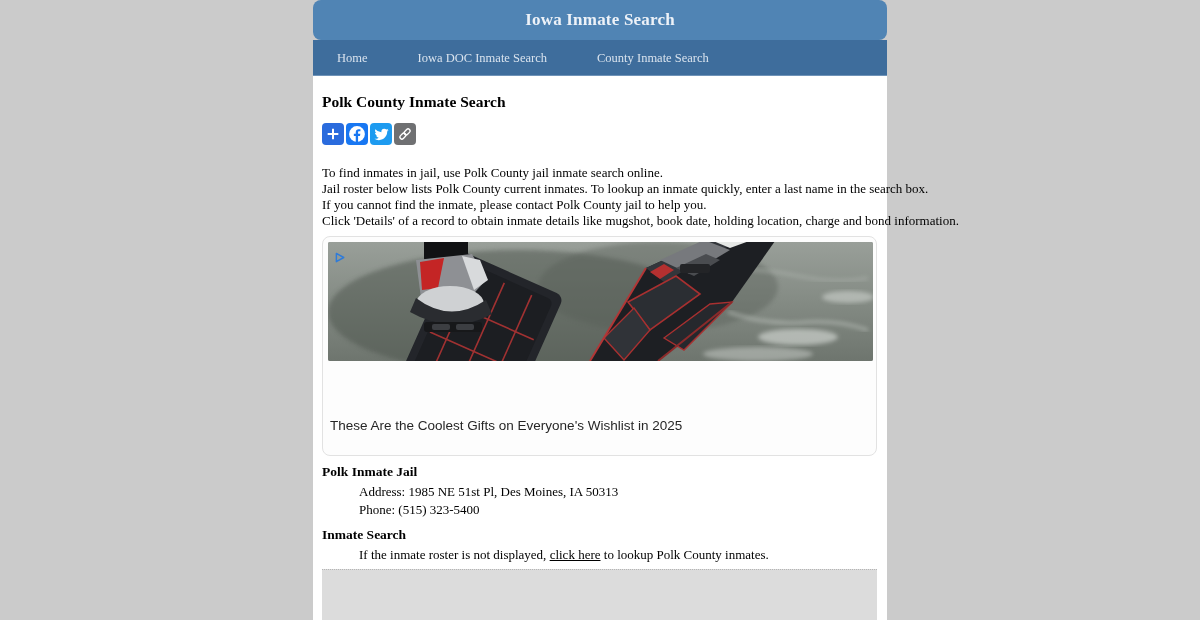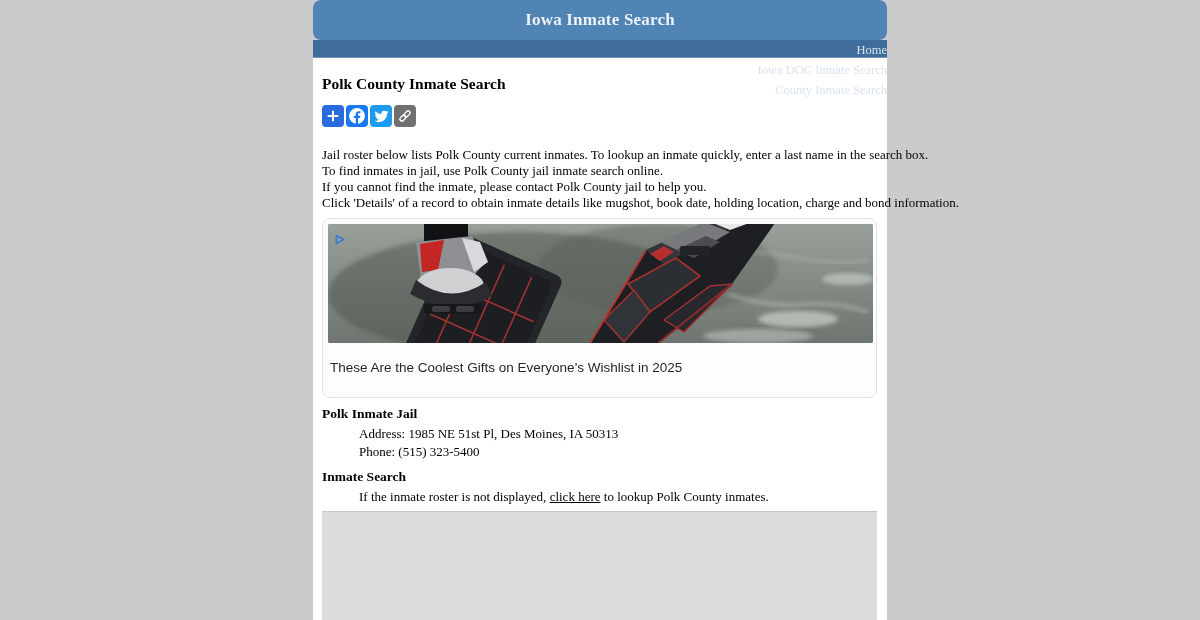--- a/index.html
+++ b/index.html
@@ -21,26 +21,25 @@
   .site-header h1 {
     font-size: 17px;
     font-weight: bold;
     color: #edf2f8;
     line-height: 40px;
     letter-spacing: .2px;
   }
 
   
   .site-nav {
-    height: 18px;
+    height: 36px;
     background: #3e6d9c;
     display: flex;
-    align-items: flex-end;
+    align-items: center;
     border-bottom: 1px solid #6f93b8;
-    flex-direction: column;
   }
   .site-nav a {
     color: #d9e3ee;
     text-decoration: none;
     font-size: 12.5px;
     line-height: 20px;
     white-space: nowrap;
     cursor: pointer;
   }
   .site-nav a.nav-home { margin-left: 24px; }
@@ -97,20 +96,21 @@
     top: 7px; left: 7px;
     width: 11px; height: 11px;
     z-index: 2;
     cursor: pointer;
   }
   .ad-caption {
     font-family: "Liberation Sans", sans-serif;
     font-size: 13.5px;
     color: #262626;
     padding: 17px 2px 22px 2px;
+    margin-top: 40px;
   }
 
   
   .info-heading { font-size: 13.5px; font-weight: bold; margin: 8px 0 3px 0; }
   .info-line { font-size: 13px; line-height: 16px; margin-bottom: 0; padding: 1px 0; margin-left: 37px; }
   .info-line a {
     color: #000000;
     text-decoration: underline;
     cursor: pointer;
   }
@@ -172,22 +172,22 @@
             <g transform="rotate(-45 12 12)" fill="none" stroke="#fff" stroke-width="2">
               <rect x="2.5" y="9" width="10" height="6" rx="3"></rect>
               <rect x="11.5" y="9" width="10" height="6" rx="3"></rect>
             </g>
           </svg>
         </span>
       </div>
     </div>
 
     <div class="intro">
+      <div>To find inmates in jail, use Polk County jail inmate search online.</div>
       <div>Jail roster below lists Polk County current inmates. To lookup an inmate quickly, enter a last name in the search box.</div>
-      <div>To find inmates in jail, use Polk County jail inmate search online.</div>
       <div>If you cannot find the inmate, please contact Polk County jail to help you.</div>
       <div>Click 'Details' of a record to obtain inmate details like mugshot, book date, holding location, charge and bond information.</div>
     </div>
 
     <div class="ad-card">
       <div class="ad-image">
         <svg width="545" height="119" viewBox="0 0 545 119" preserveAspectRatio="none">
           <defs>
             <linearGradient id="water" x1="0" y1="0" x2="0" y2="1">
               <stop offset="0" stop-color="#999f99"></stop>

